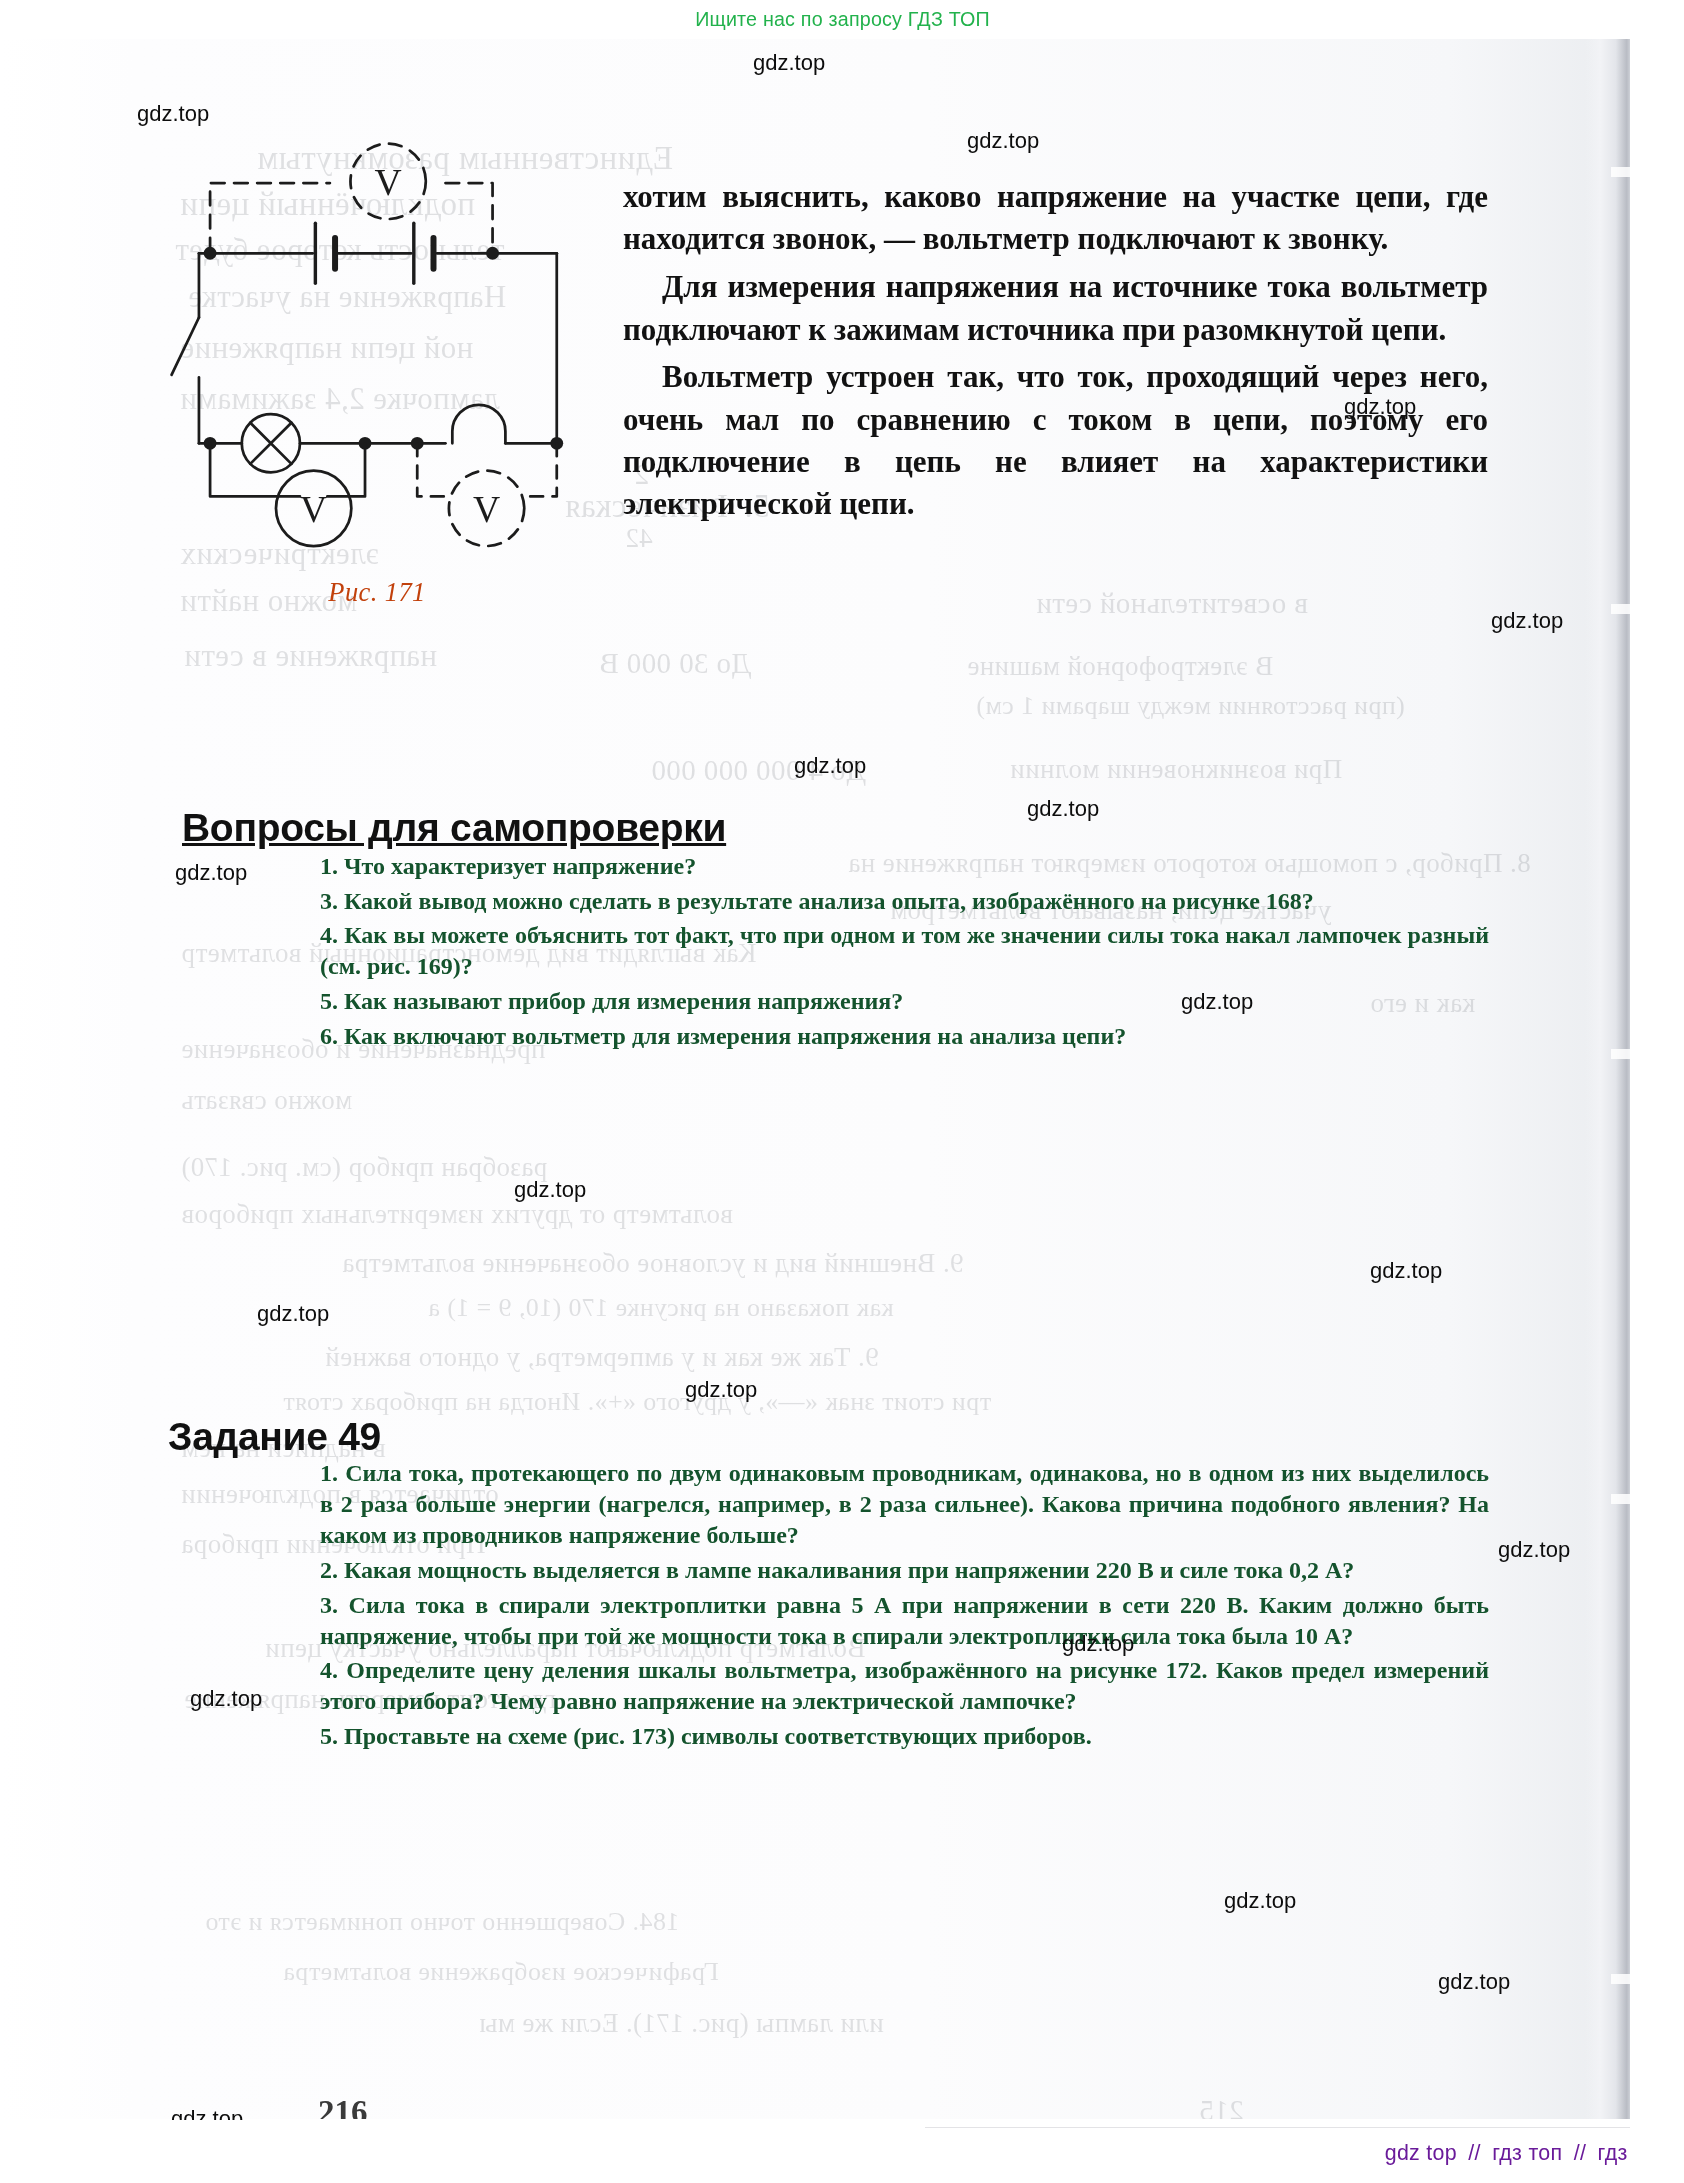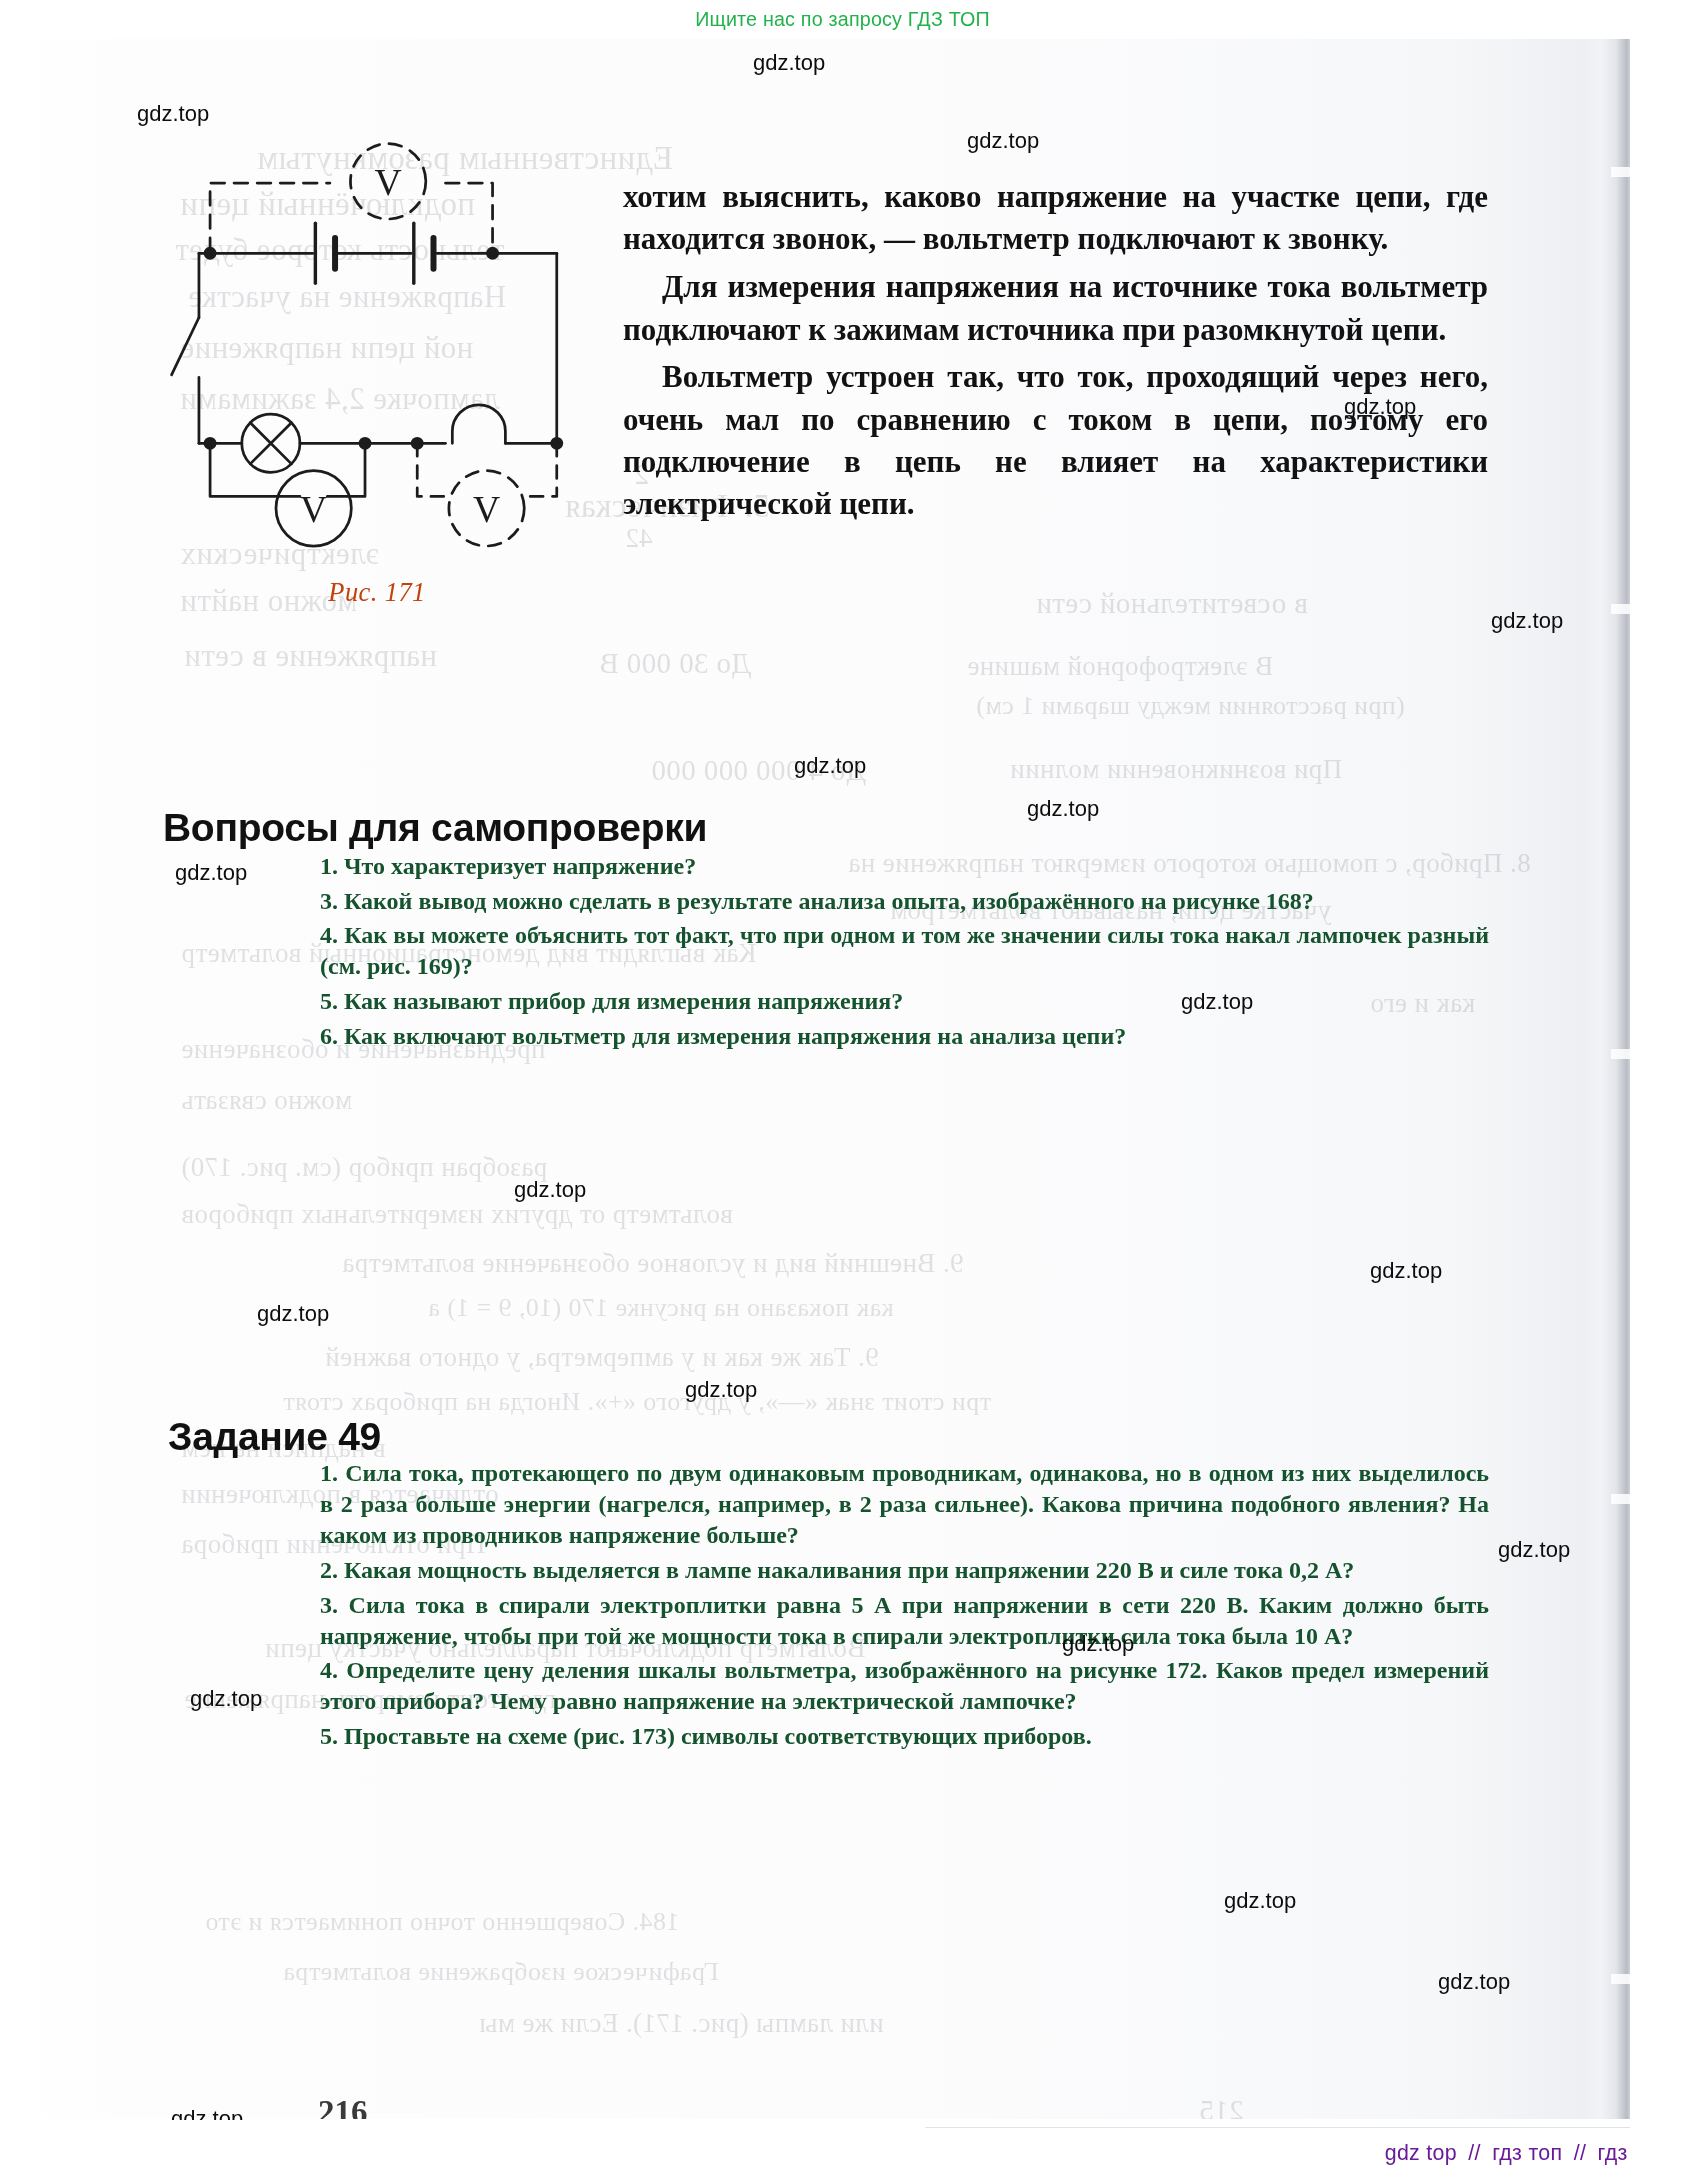--- a/index.html
+++ b/index.html
@@ -138,21 +138,21 @@
 
   
   .section-head {
     position: absolute;
     font-family: "Liberation Sans", "DejaVu Sans", sans-serif;
     font-weight: bold;
     font-size: 39px;
     color: #111;
     letter-spacing: -0.3px;
   }
-  #heading-questions { left: 163px; top: 735px; }
+  #heading-questions { left: 182px; top: 735px; text-decoration: underline; }
   #heading-task     { left: 168px; top: 1344px; }
 
   
   .qlist {
     position: absolute;
     left: 320px;
     width: 1169px;
   }
   #questions-list { top: 812px; }
   #task-list      { top: 1419px; }

